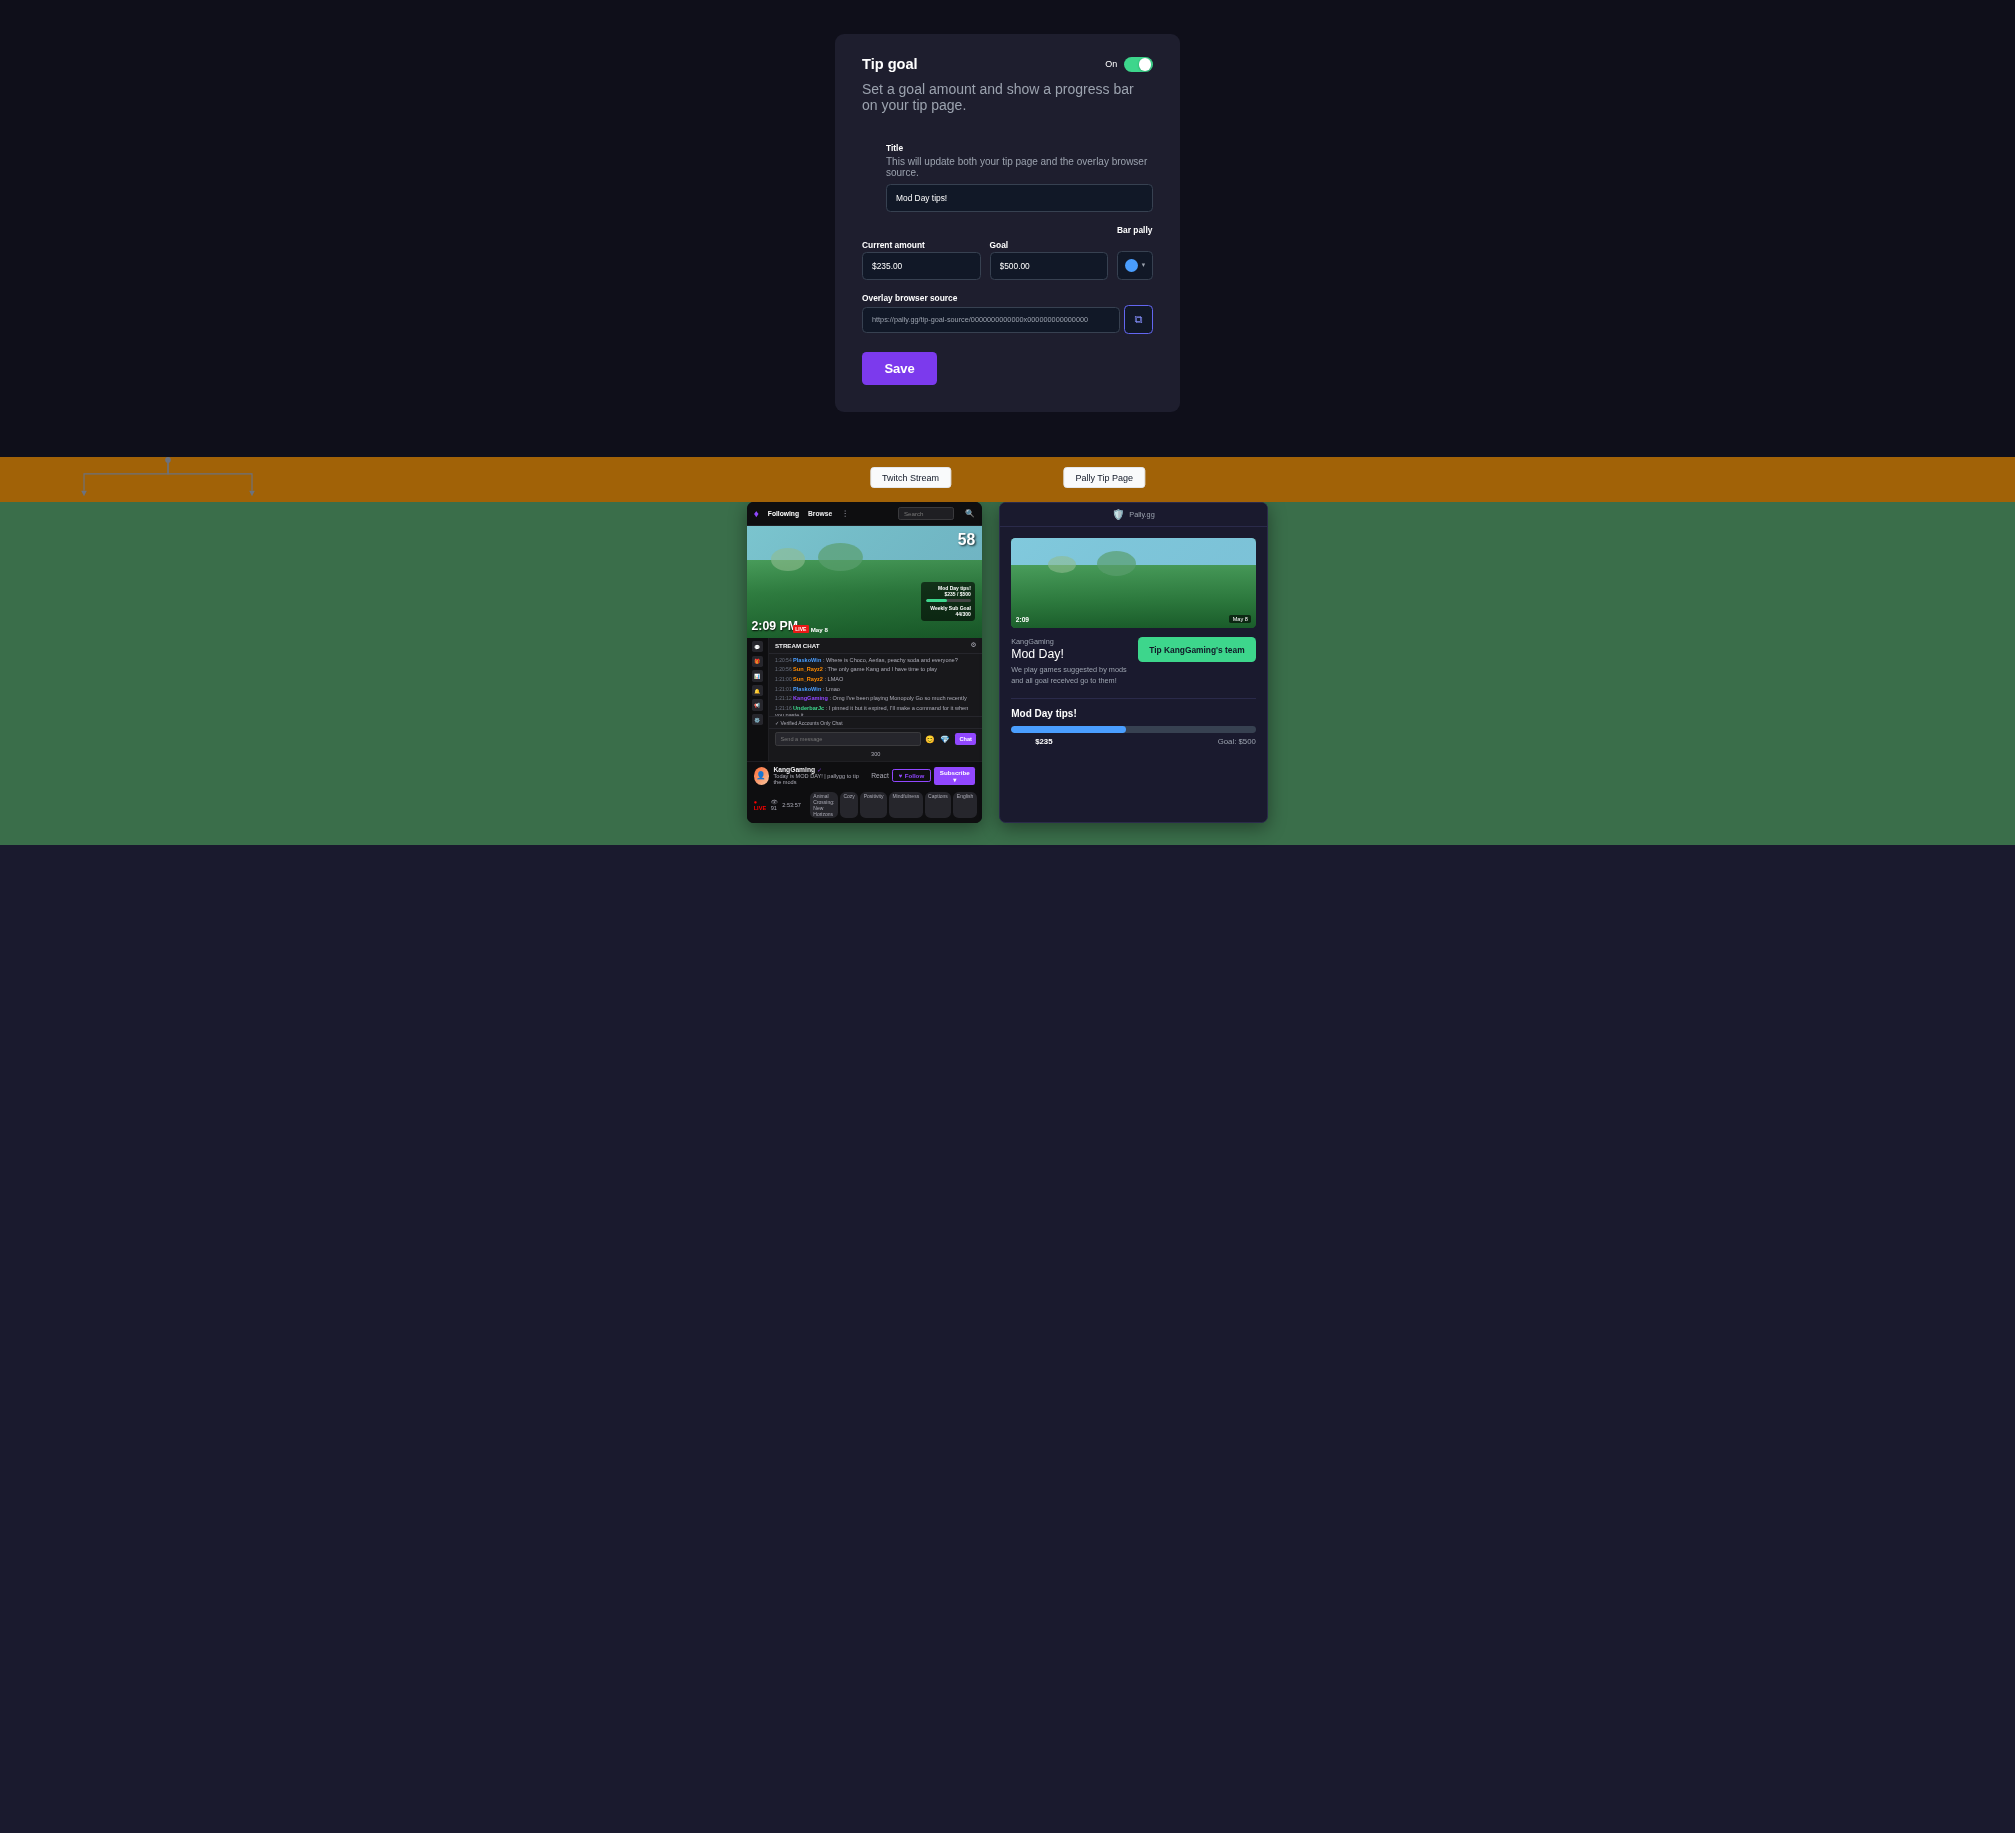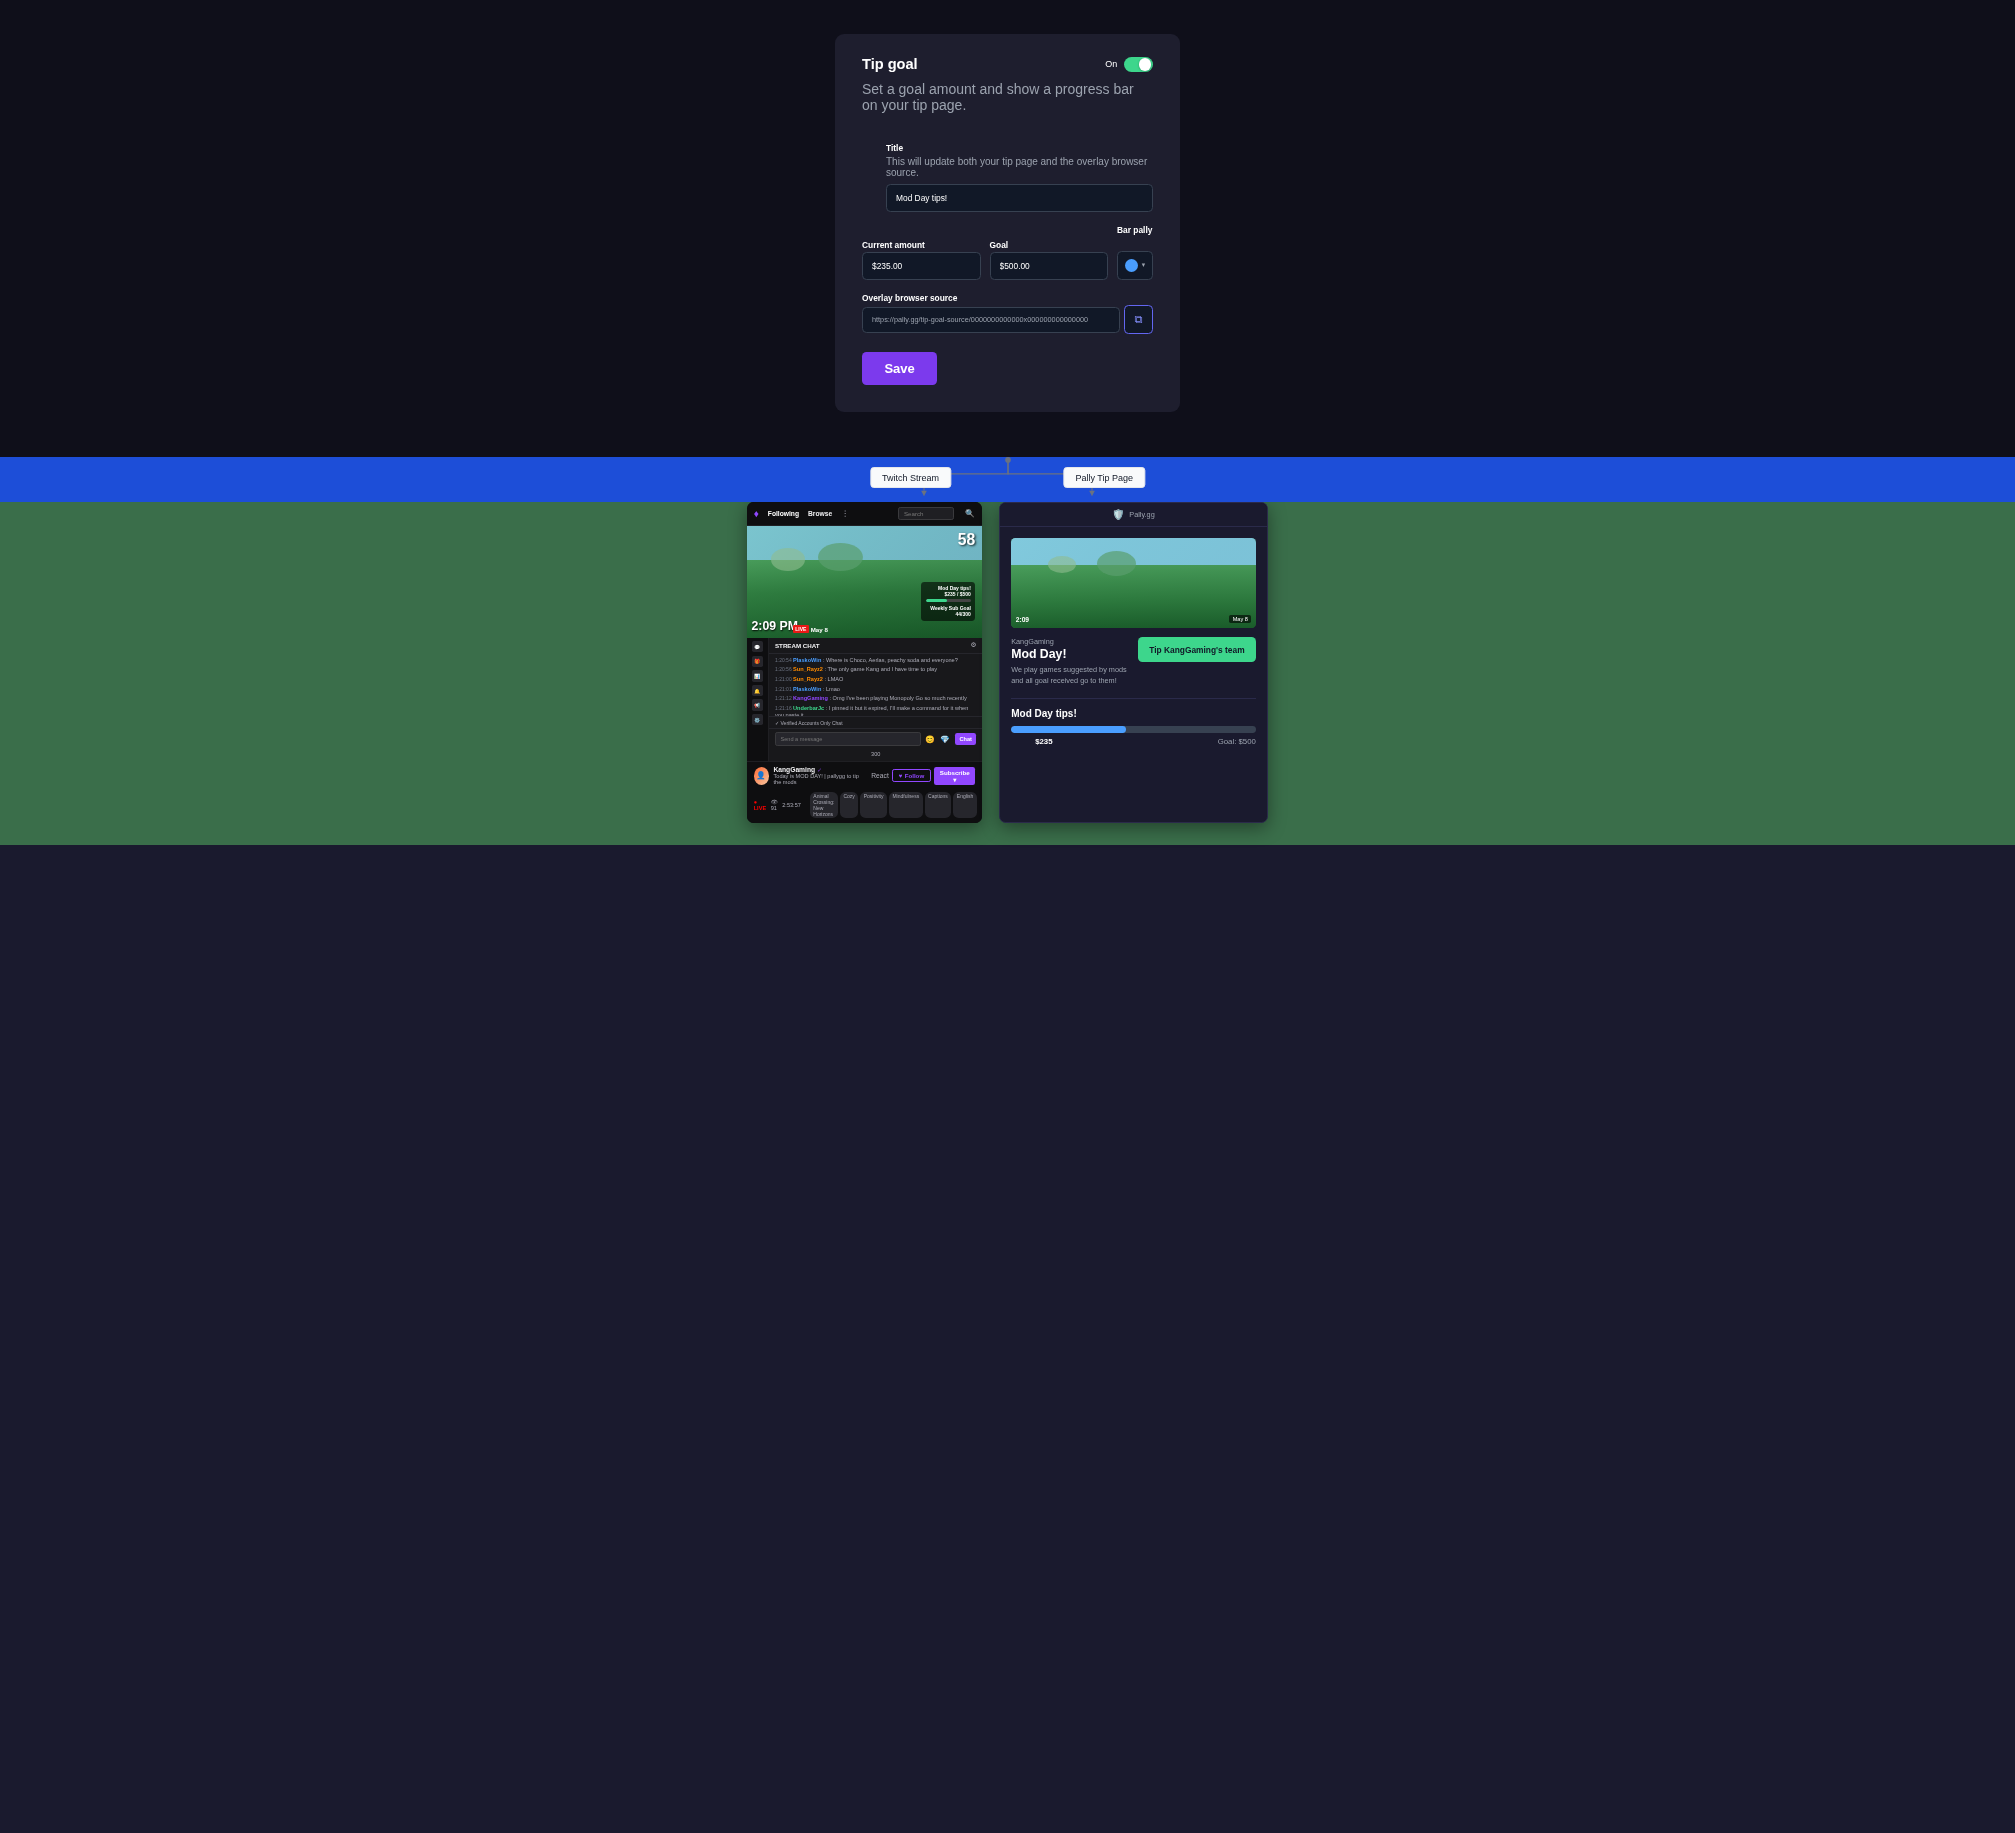--- a/index.html
+++ b/index.html
@@ -631,21 +631,21 @@
 
     .pally-streamer-name {
       color: #9ca3af;
       font-size: 7.3px;
       margin-bottom: 1.1px;
     }
 
     .pally-stream-title {
       color: #ffffff;
       font-size: 12.3px;
-      font-weight: 700;
+      font-weight: 400;
       margin-bottom: 4.5px;
     }
 
     .pally-stream-desc {
       color: #9ca3af;
       font-size: 7.3px;
       line-height: 1.5;
     }
 
     .tip-button {
@@ -702,23 +702,22 @@
       font-weight: 600;
     }
 
     .pally-goal-amount {
       color: #9ca3af;
       font-size: 7.8px;
     }
 
     
     .connector-area {
-      background: #1d4ed8;
-      display: flex;
-      justify-content: center;
+      background: #a16207;
+      display: flex;
       position: relative;
       height: 45px;
     }
   </style>
 </head>
 <body>
 
 <div class="top-section">
   <div class="tip-goal-card">
     

